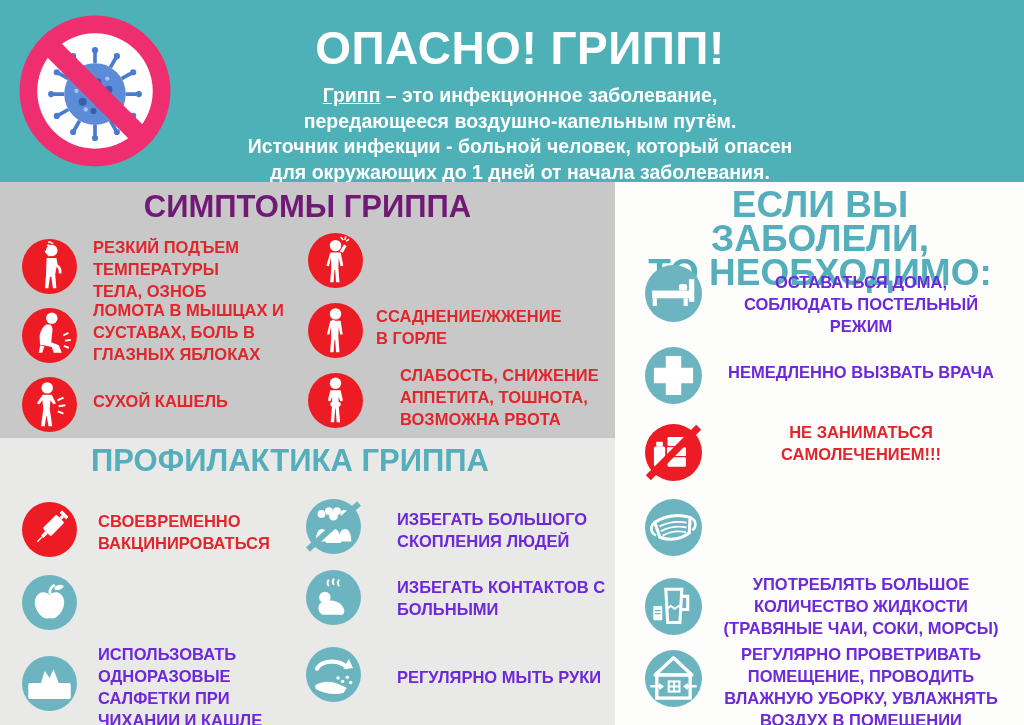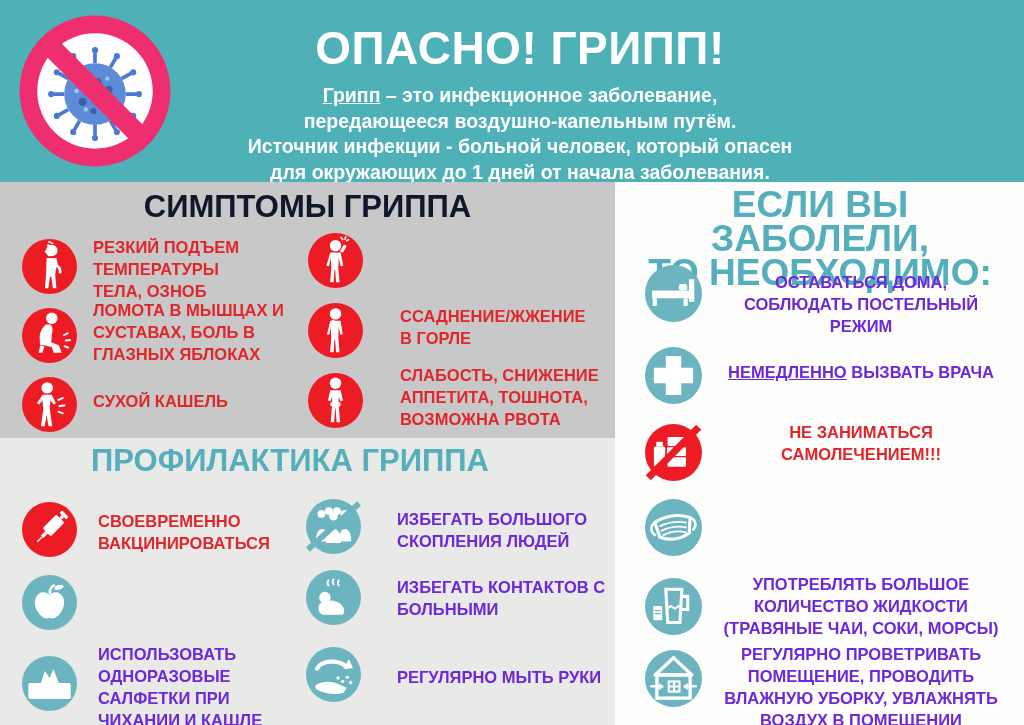--- a/index.html
+++ b/index.html
@@ -19,41 +19,41 @@
     position:absolute;left:200px;top:24px;width:640px;margin:0;
     color:#fff;font-size:46px;line-height:48px;text-align:center;letter-spacing:.5px;
   }
   .intro{
     position:absolute;left:180px;top:83px;width:680px;margin:0;
     color:#fff;font-size:19.5px;line-height:25.5px;text-align:center;white-space:pre-line;
   }
   .intro .u{text-decoration:underline;text-align:right;}
 
   .h-sec{position:absolute;margin:0;font-size:31px;line-height:33px;text-align:center;}
-  .h-symptoms{left:0;top:190px;width:615px;color:#0f172a;}
+  .h-symptoms{left:0;top:190px;width:615px;color:#701a75;}
   .h-prevention{left:0;top:444px;width:580px;color:#54aebb;text-align:center;}
   .h-ifsick{left:625px;top:188px;width:390px;color:#54aebb;white-space:pre-line;font-size:37px;line-height:34px;}
 
   .ic{
     position:absolute;width:55px;height:55px;border-radius:50%;
     display:flex;align-items:center;justify-content:center;
   }
   .ic.red{background:#ed1c24;}
   .ic.teal{background:#6cb5c0;}
   .ic svg{display:block;width:100%;height:100%;}
   .ic .wf{fill:#fff;}
   .ic .ws{stroke:#fff;fill:none;}
 
   .t{
     position:absolute;margin:0;font-size:16.5px;line-height:22px;white-space:pre-line;
   }
   .t.red{color:#e0262b;}
   .t.teal{color:#6d28d9;}
   .t.center{text-align:center;}
-  .t .u{text-decoration:underline;}
+  .t .u{}
 </style>
 </head>
 <body>
 
 <div class="poster">
 
   <div class="sec sec-header">
     <span class="novirus">
       <svg viewBox="0 0 100 100">
         <defs>
@@ -163,21 +163,21 @@
 
   <span class="ic red" style="left:308px;top:303px">
     <svg viewBox="0 0 48 48">
         <g class="wf">
       <circle cx="24" cy="9.5" r="5"></circle>
       <path d="M19.5 15.5h9l1.8 12h-2.2l-1.3-6.5-.3 9 1 13h-3l-.8-11h-.6l-.8 11h-3l1-13-.3-9-1.3 6.5h-2.2z"></path>
       <path d="M21.5 14.5l5 2.8-1.2 2.6-5.4-2.4z"></path>
         </g>
     </svg>
   </span>
-  <p class="t red" style="left:400px;top:305px;width:205px">ССАДНЕНИЕ/ЖЖЕНИЕ
+  <p class="t red" style="left:376px;top:305px;width:205px">ССАДНЕНИЕ/ЖЖЕНИЕ
 В ГОРЛЕ</p>
 
   <span class="ic red" style="left:308px;top:373px">
     <svg viewBox="0 0 48 48">
         <g class="wf">
       <circle cx="24" cy="9" r="5"></circle>
       <path d="M19.5 15h9l2 9-2.2.8-1.6-4v6.5l1.3 15.7h-3l-.9-12h-.4l-.9 12h-3l1.3-15.7v-6.5l-1.6 4-2.2-.8z"></path>
       <rect x="19.5" y="25" width="9" height="4.5" rx="2.2"></rect>
         </g>
     </svg>

